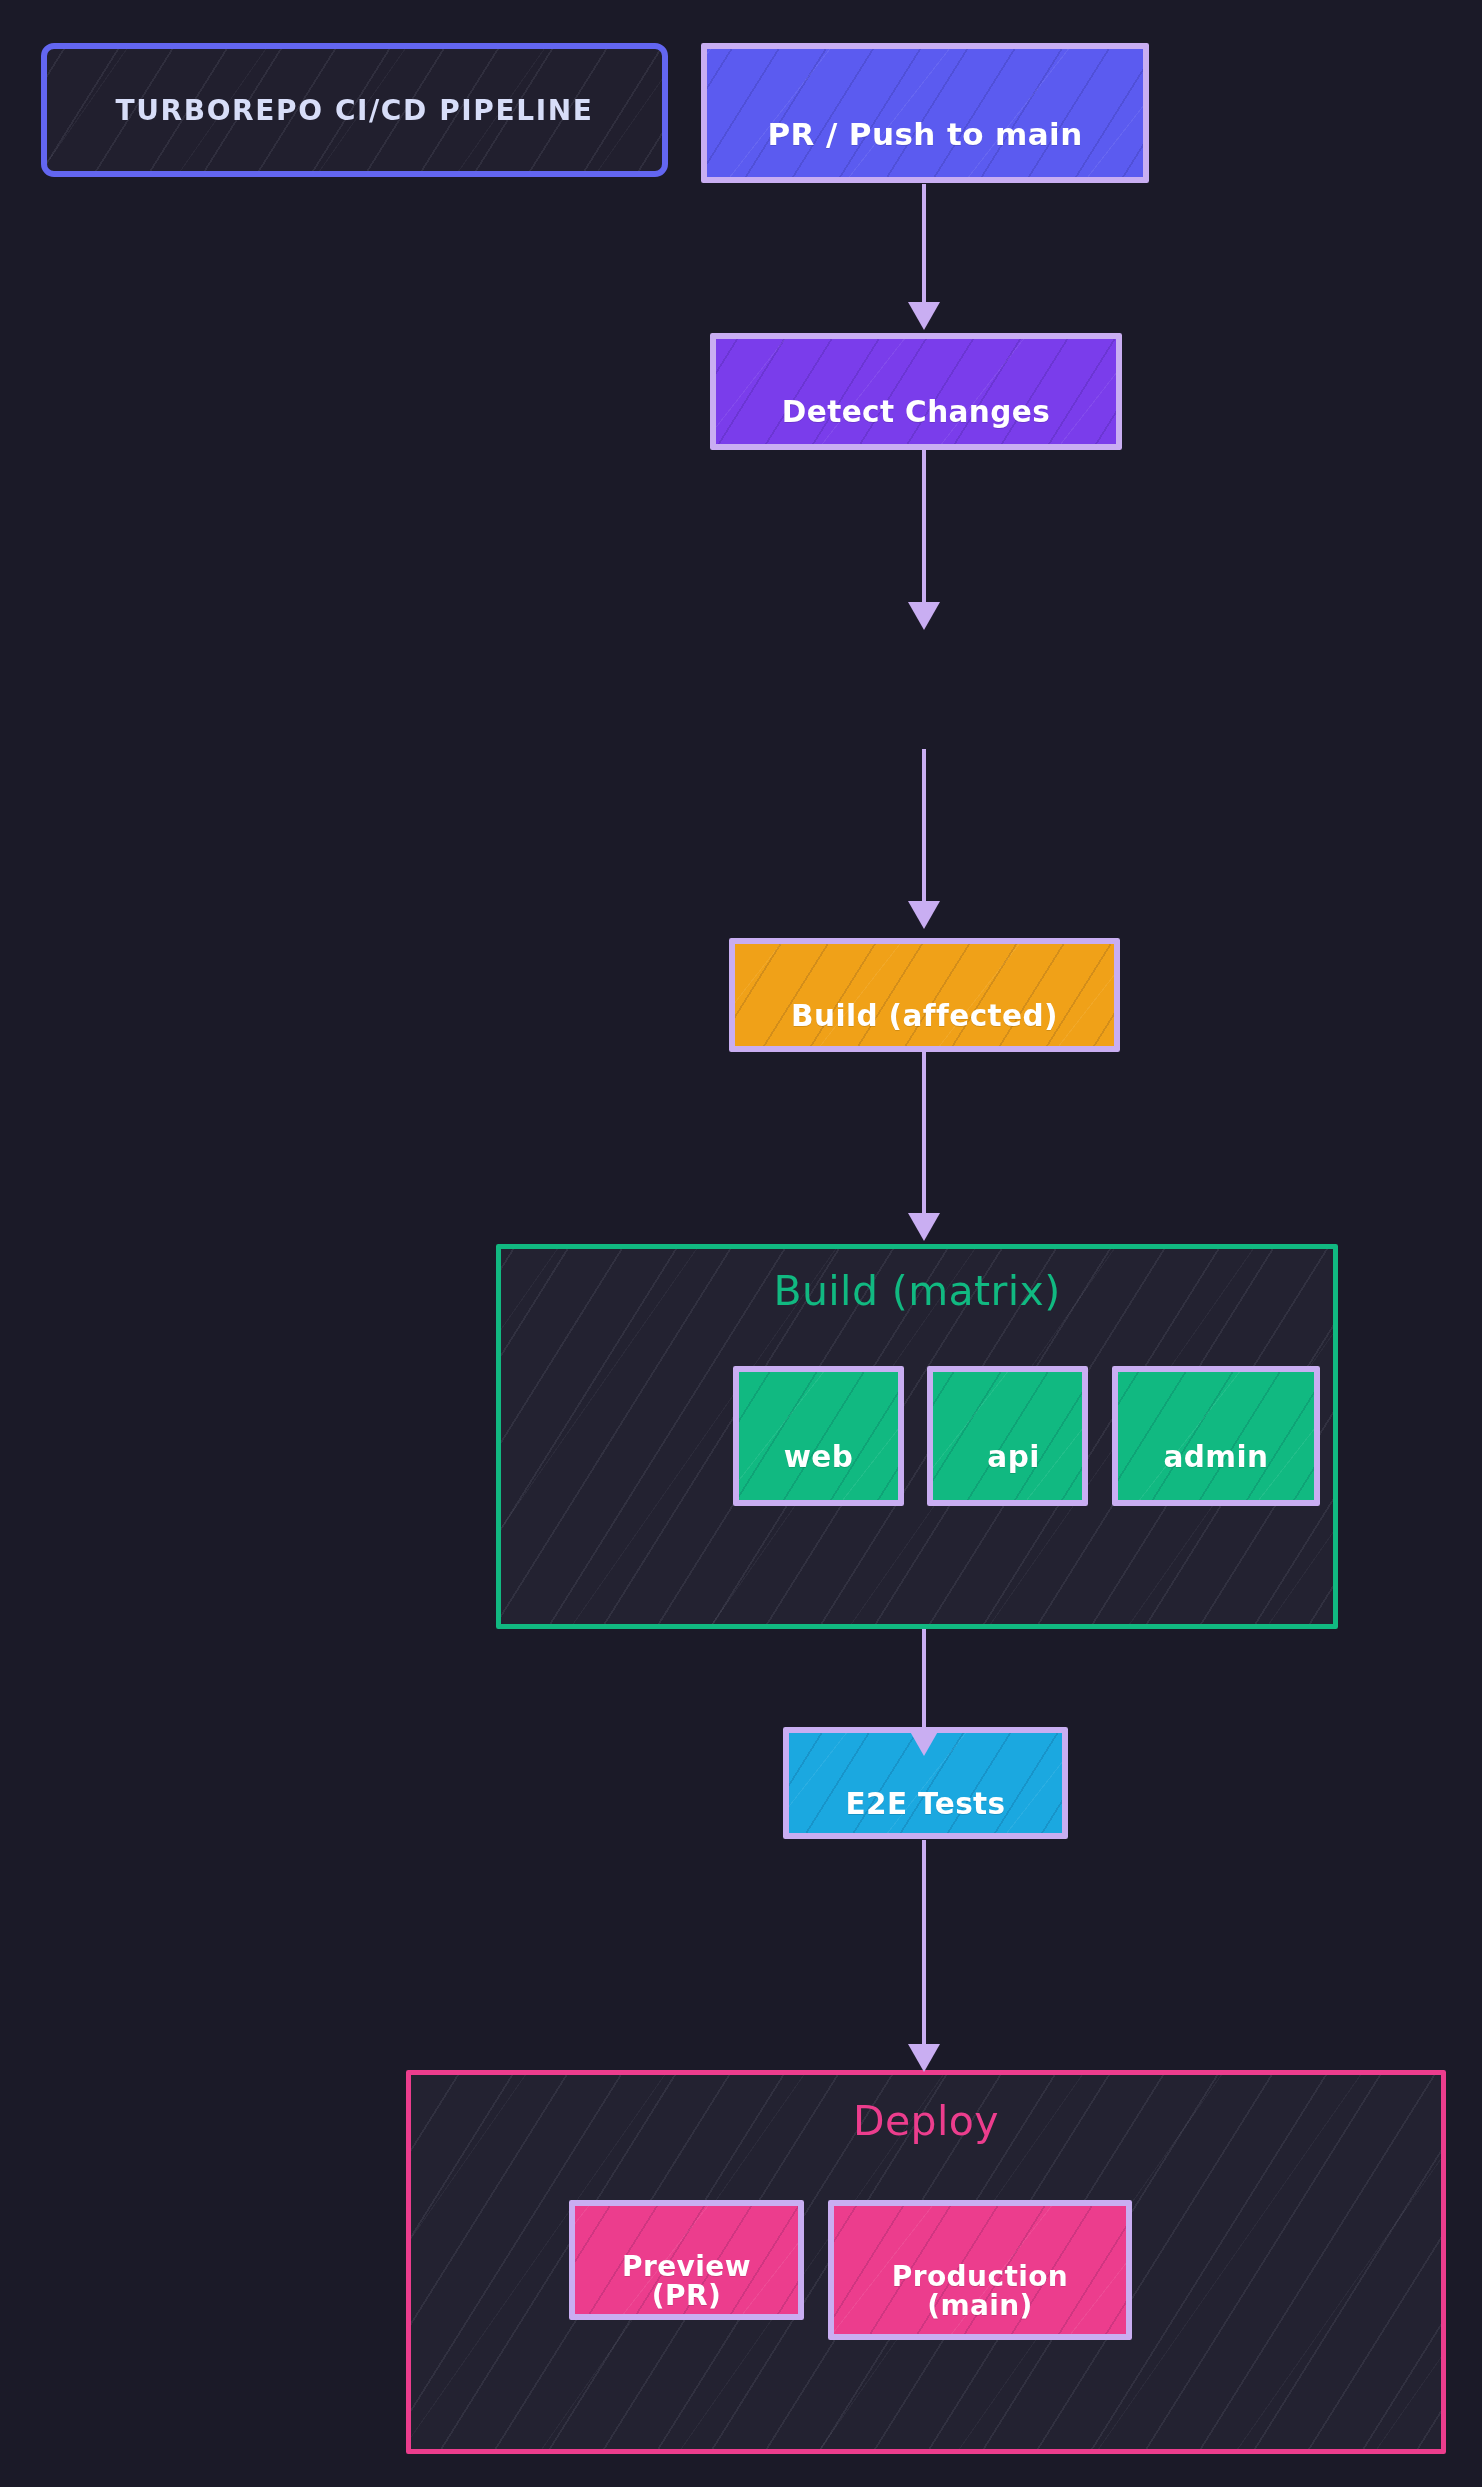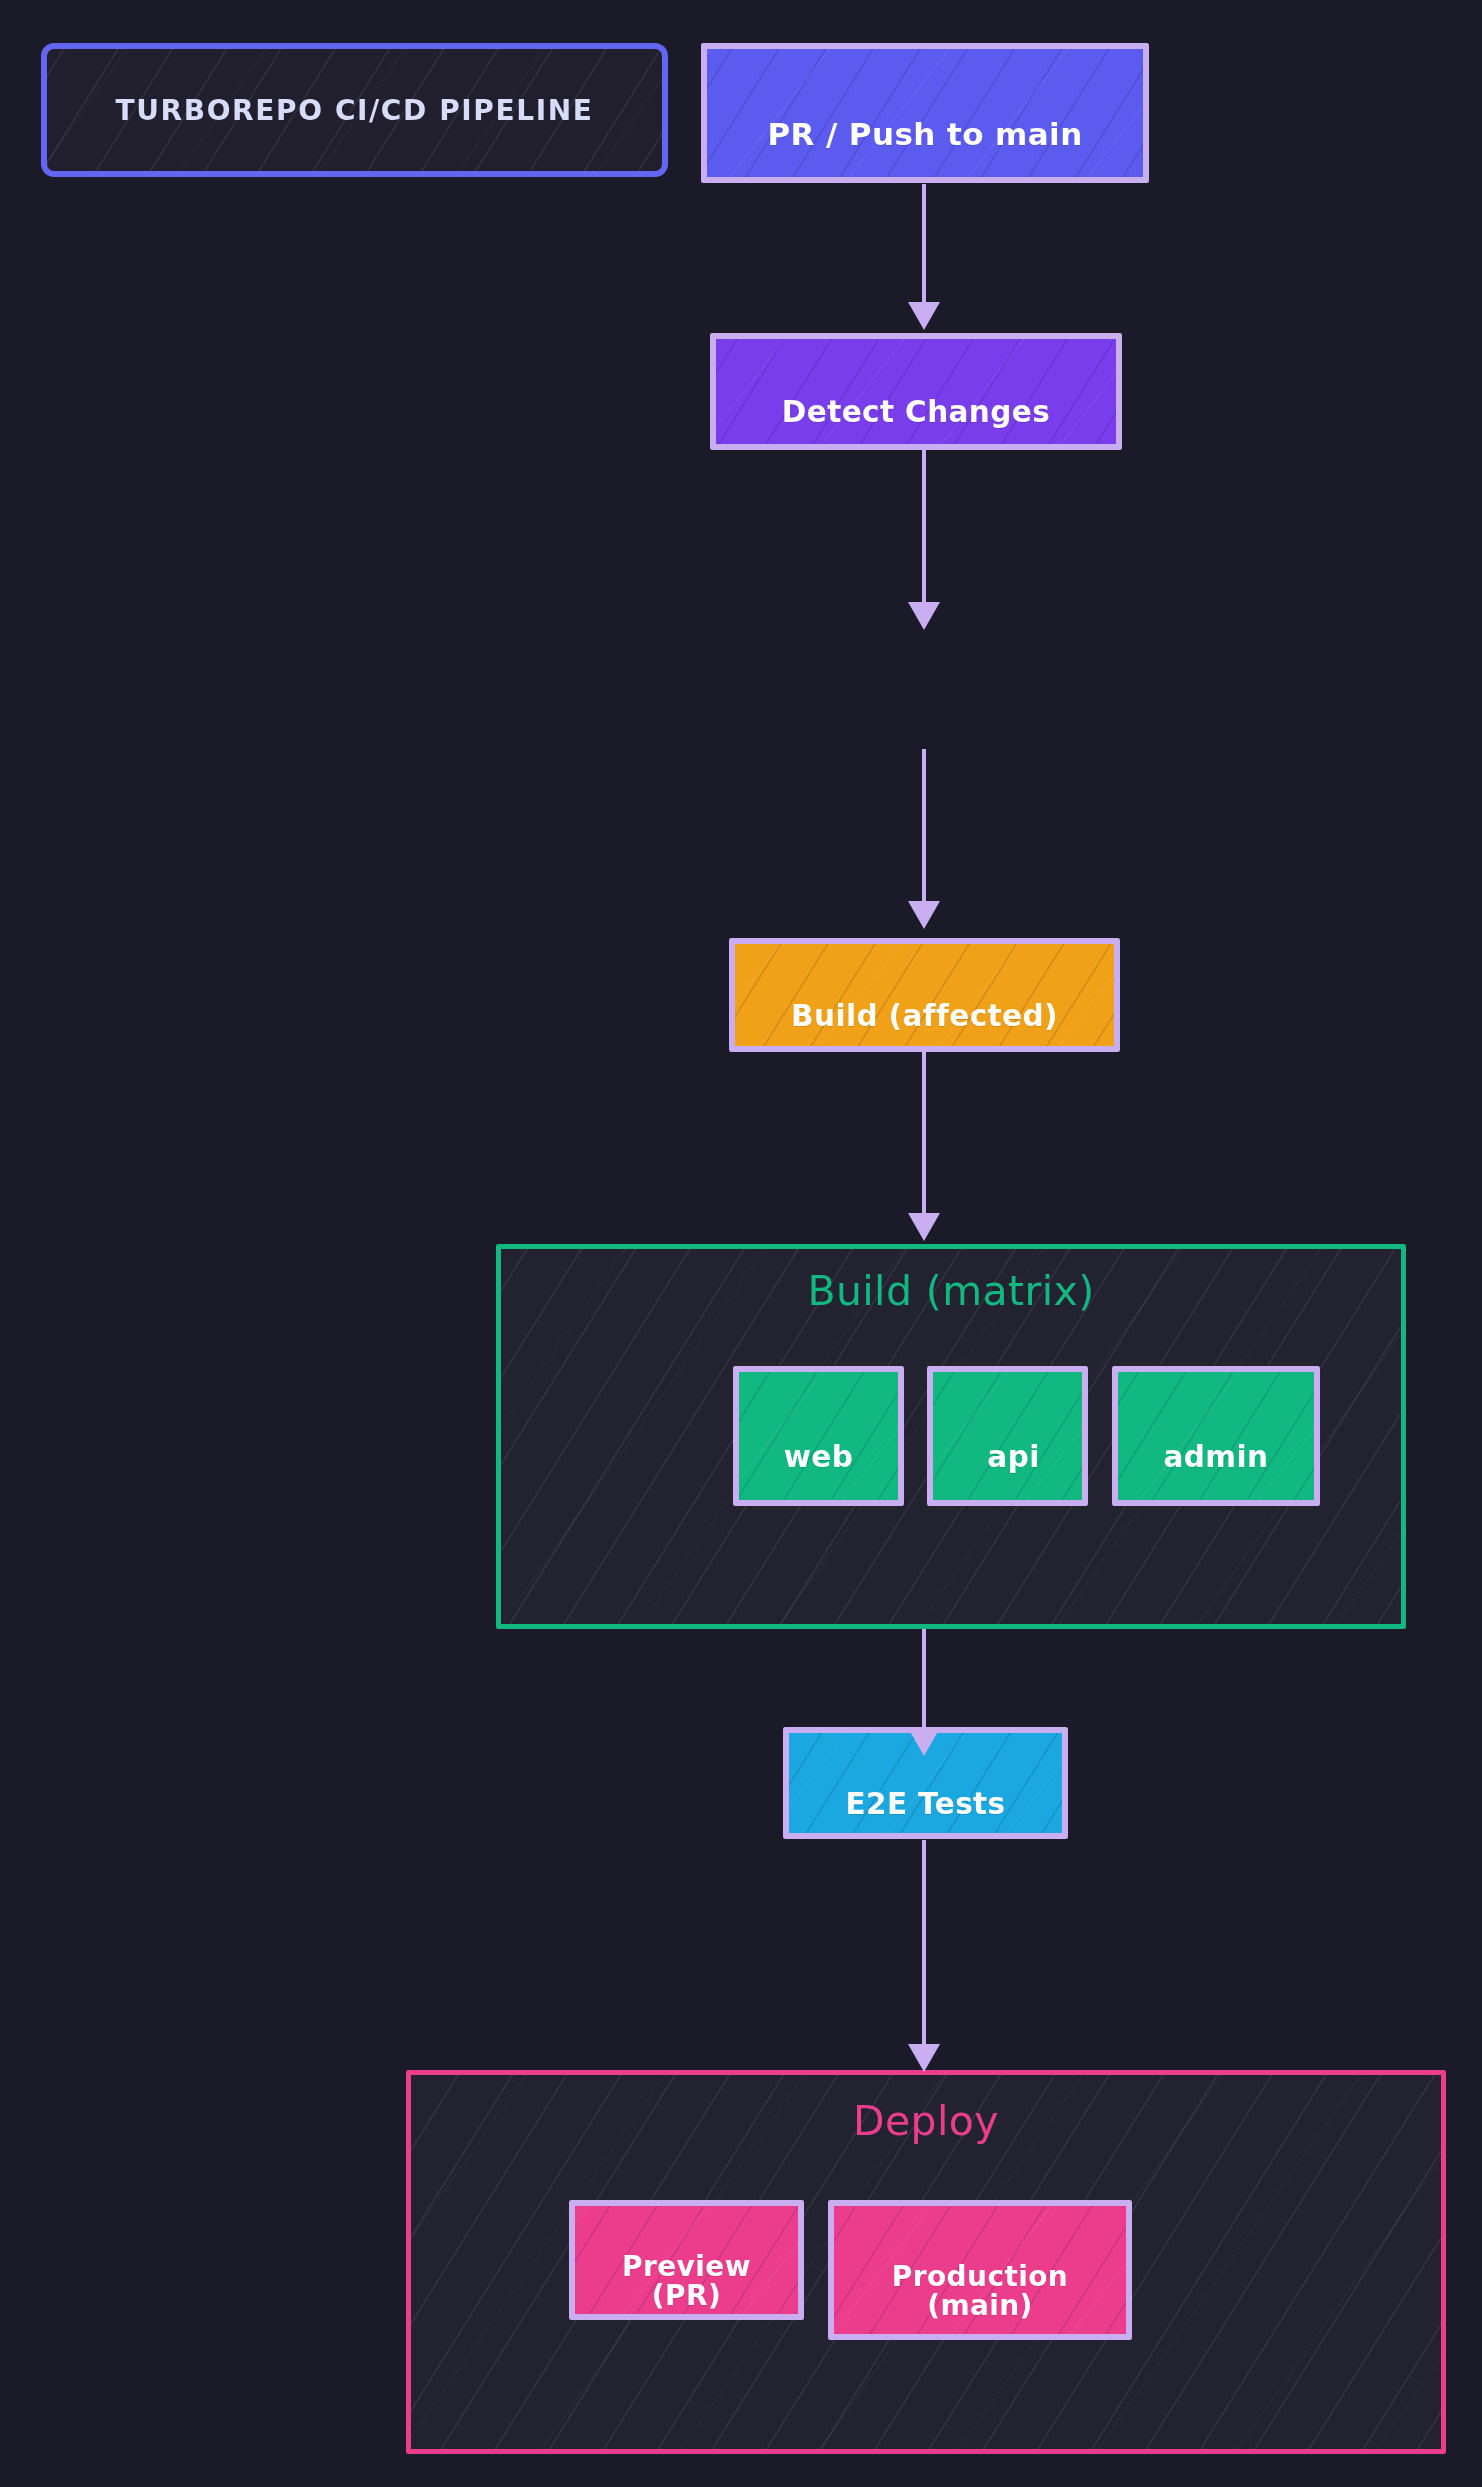--- a/index.html
+++ b/index.html
@@ -196,21 +196,21 @@
   <div class="node" style="left:729px; top:938px; width:391px; height:114px; background:#f0a118;">
     <div class="hatch-node"></div>
     <div class="label" style="font-size:29.5px;">Build (affected)</div>
   </div>
 
   <div class="edge" style="left:907px; top:1052px; width:34px; height:193px;">
     <div class="shaft" style="height:164px;"></div>
     <div class="head" style="top:161px;"></div>
   </div>
 
-  <div class="subgraph" style="left:496px; top:1244px; width:910px; height:385px; border:5.9px solid #11b981;">
+  <div class="subgraph" style="left:496px; top:1244px; width:842px; height:385px; border:5.9px solid #11b981;">
     <div class="hatch"></div>
 
     <div class="sg-title" style="top:17.7px; font-size:41px; color:#11b981;">Build (matrix)</div>
 
     <div class="node" style="left:232px; top:117px; width:171px; height:140px; background:#11b981;">
       <div class="hatch-node"></div>
       <div class="label" style="font-size:29.5px;">web</div>
     </div>
 
     <div class="node" style="left:426px; top:117px; width:161px; height:140px; background:#11b981;padding-left:12px;">

